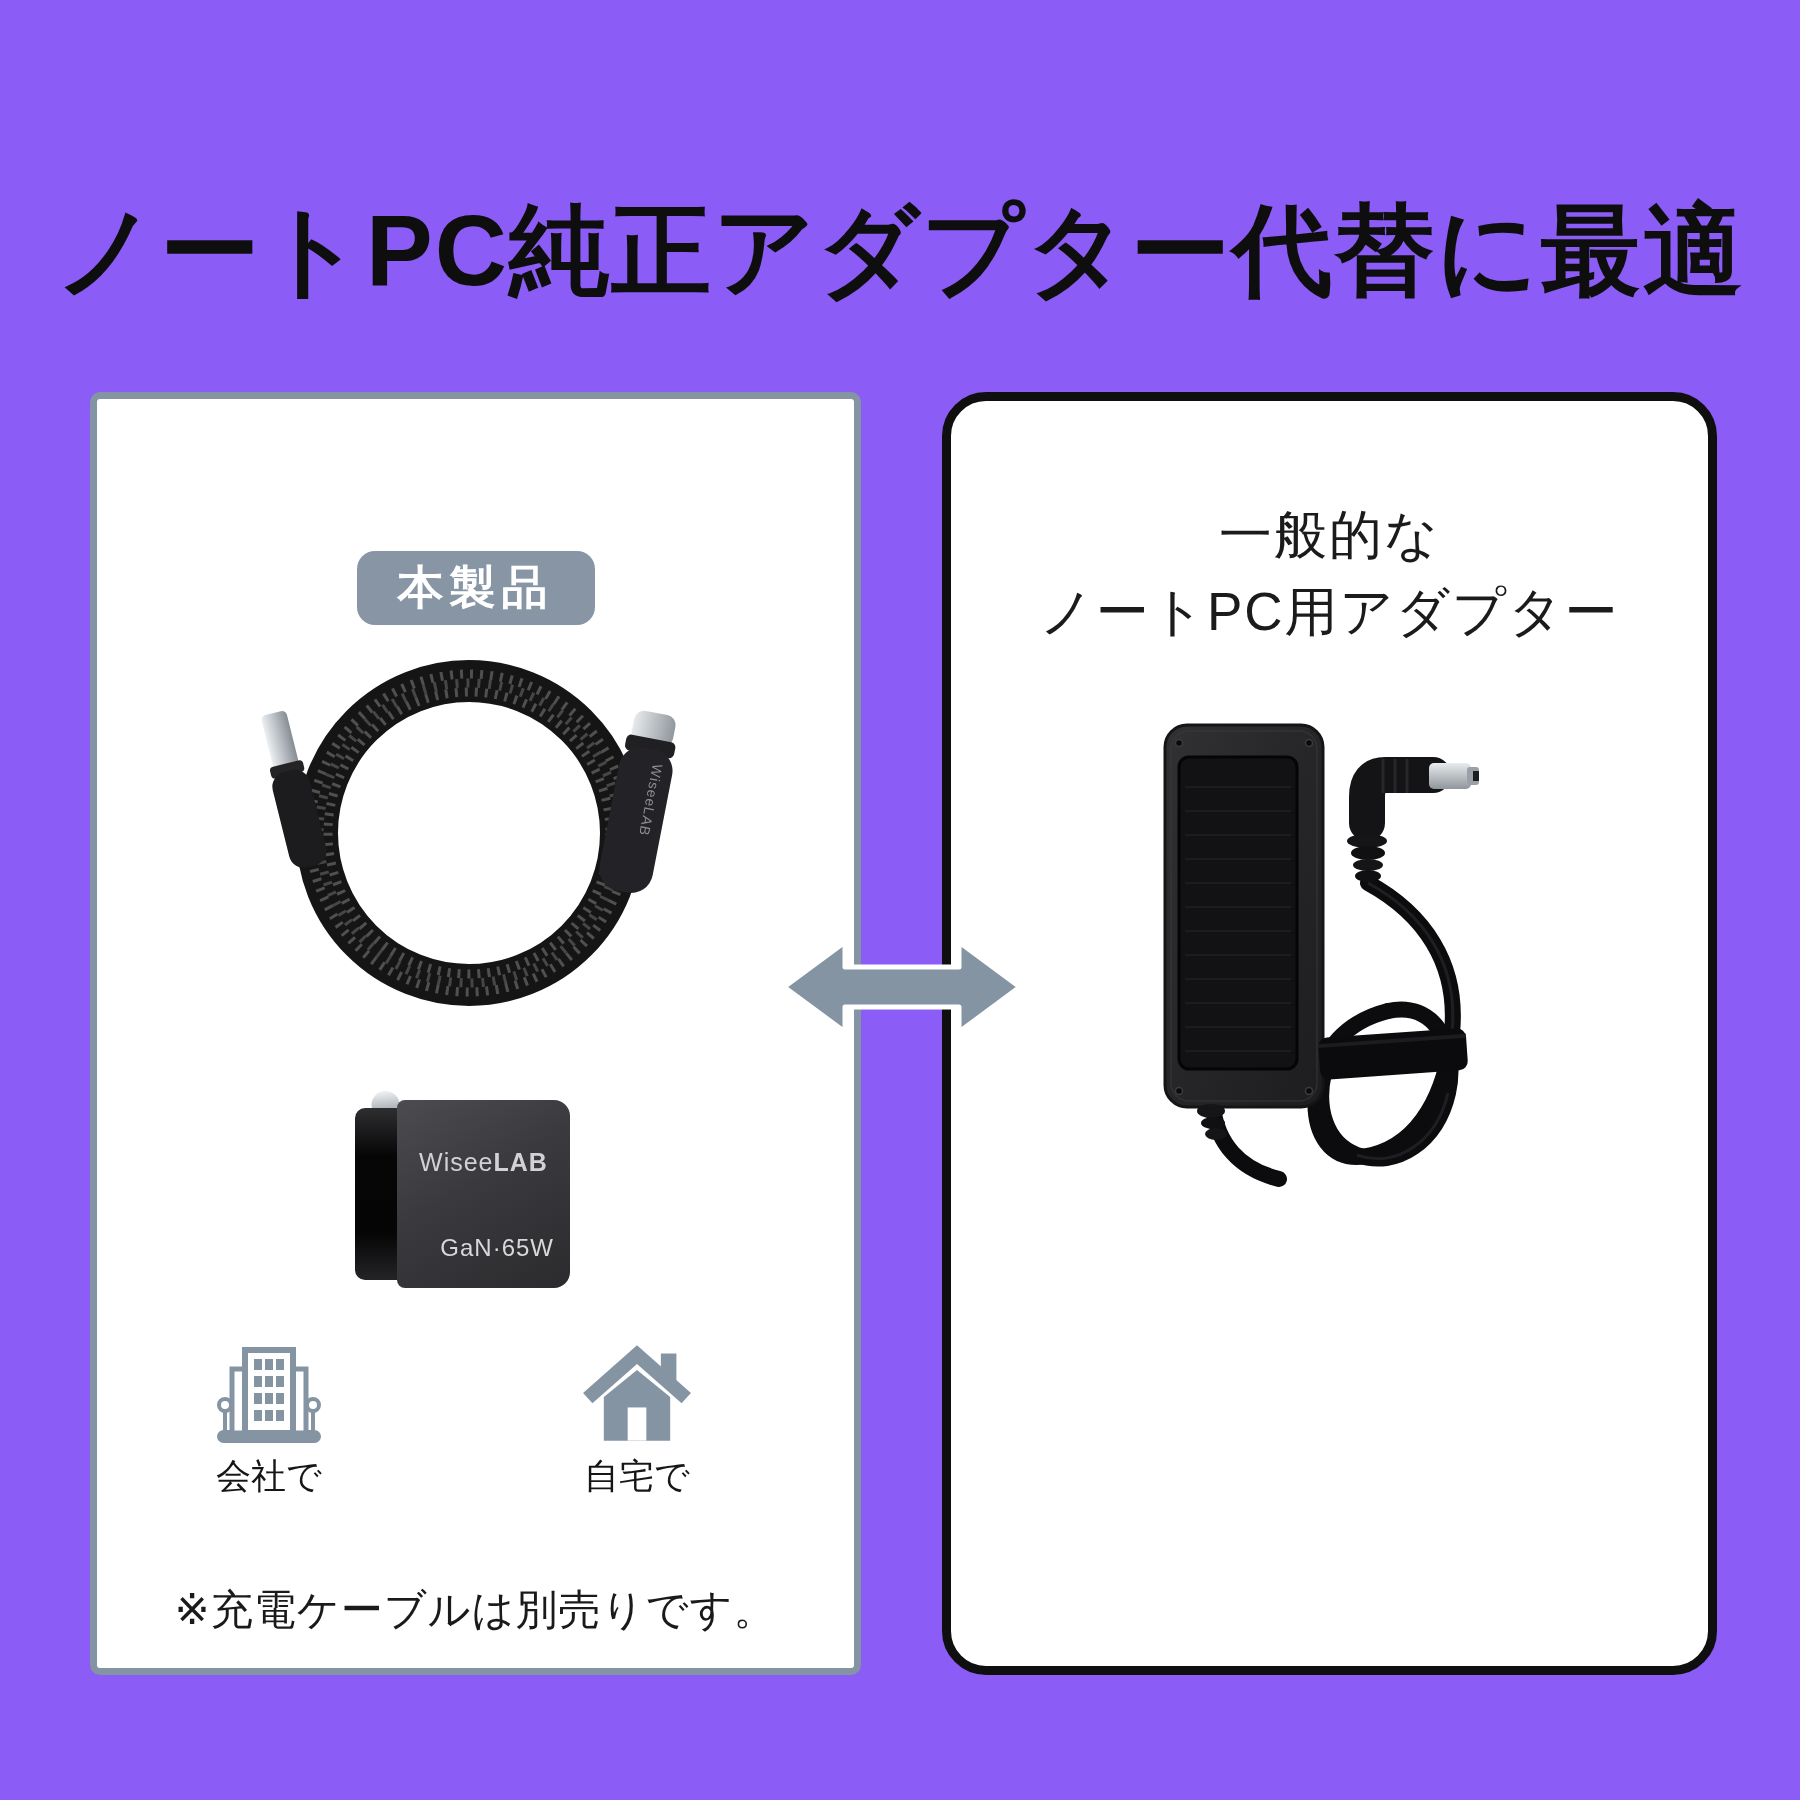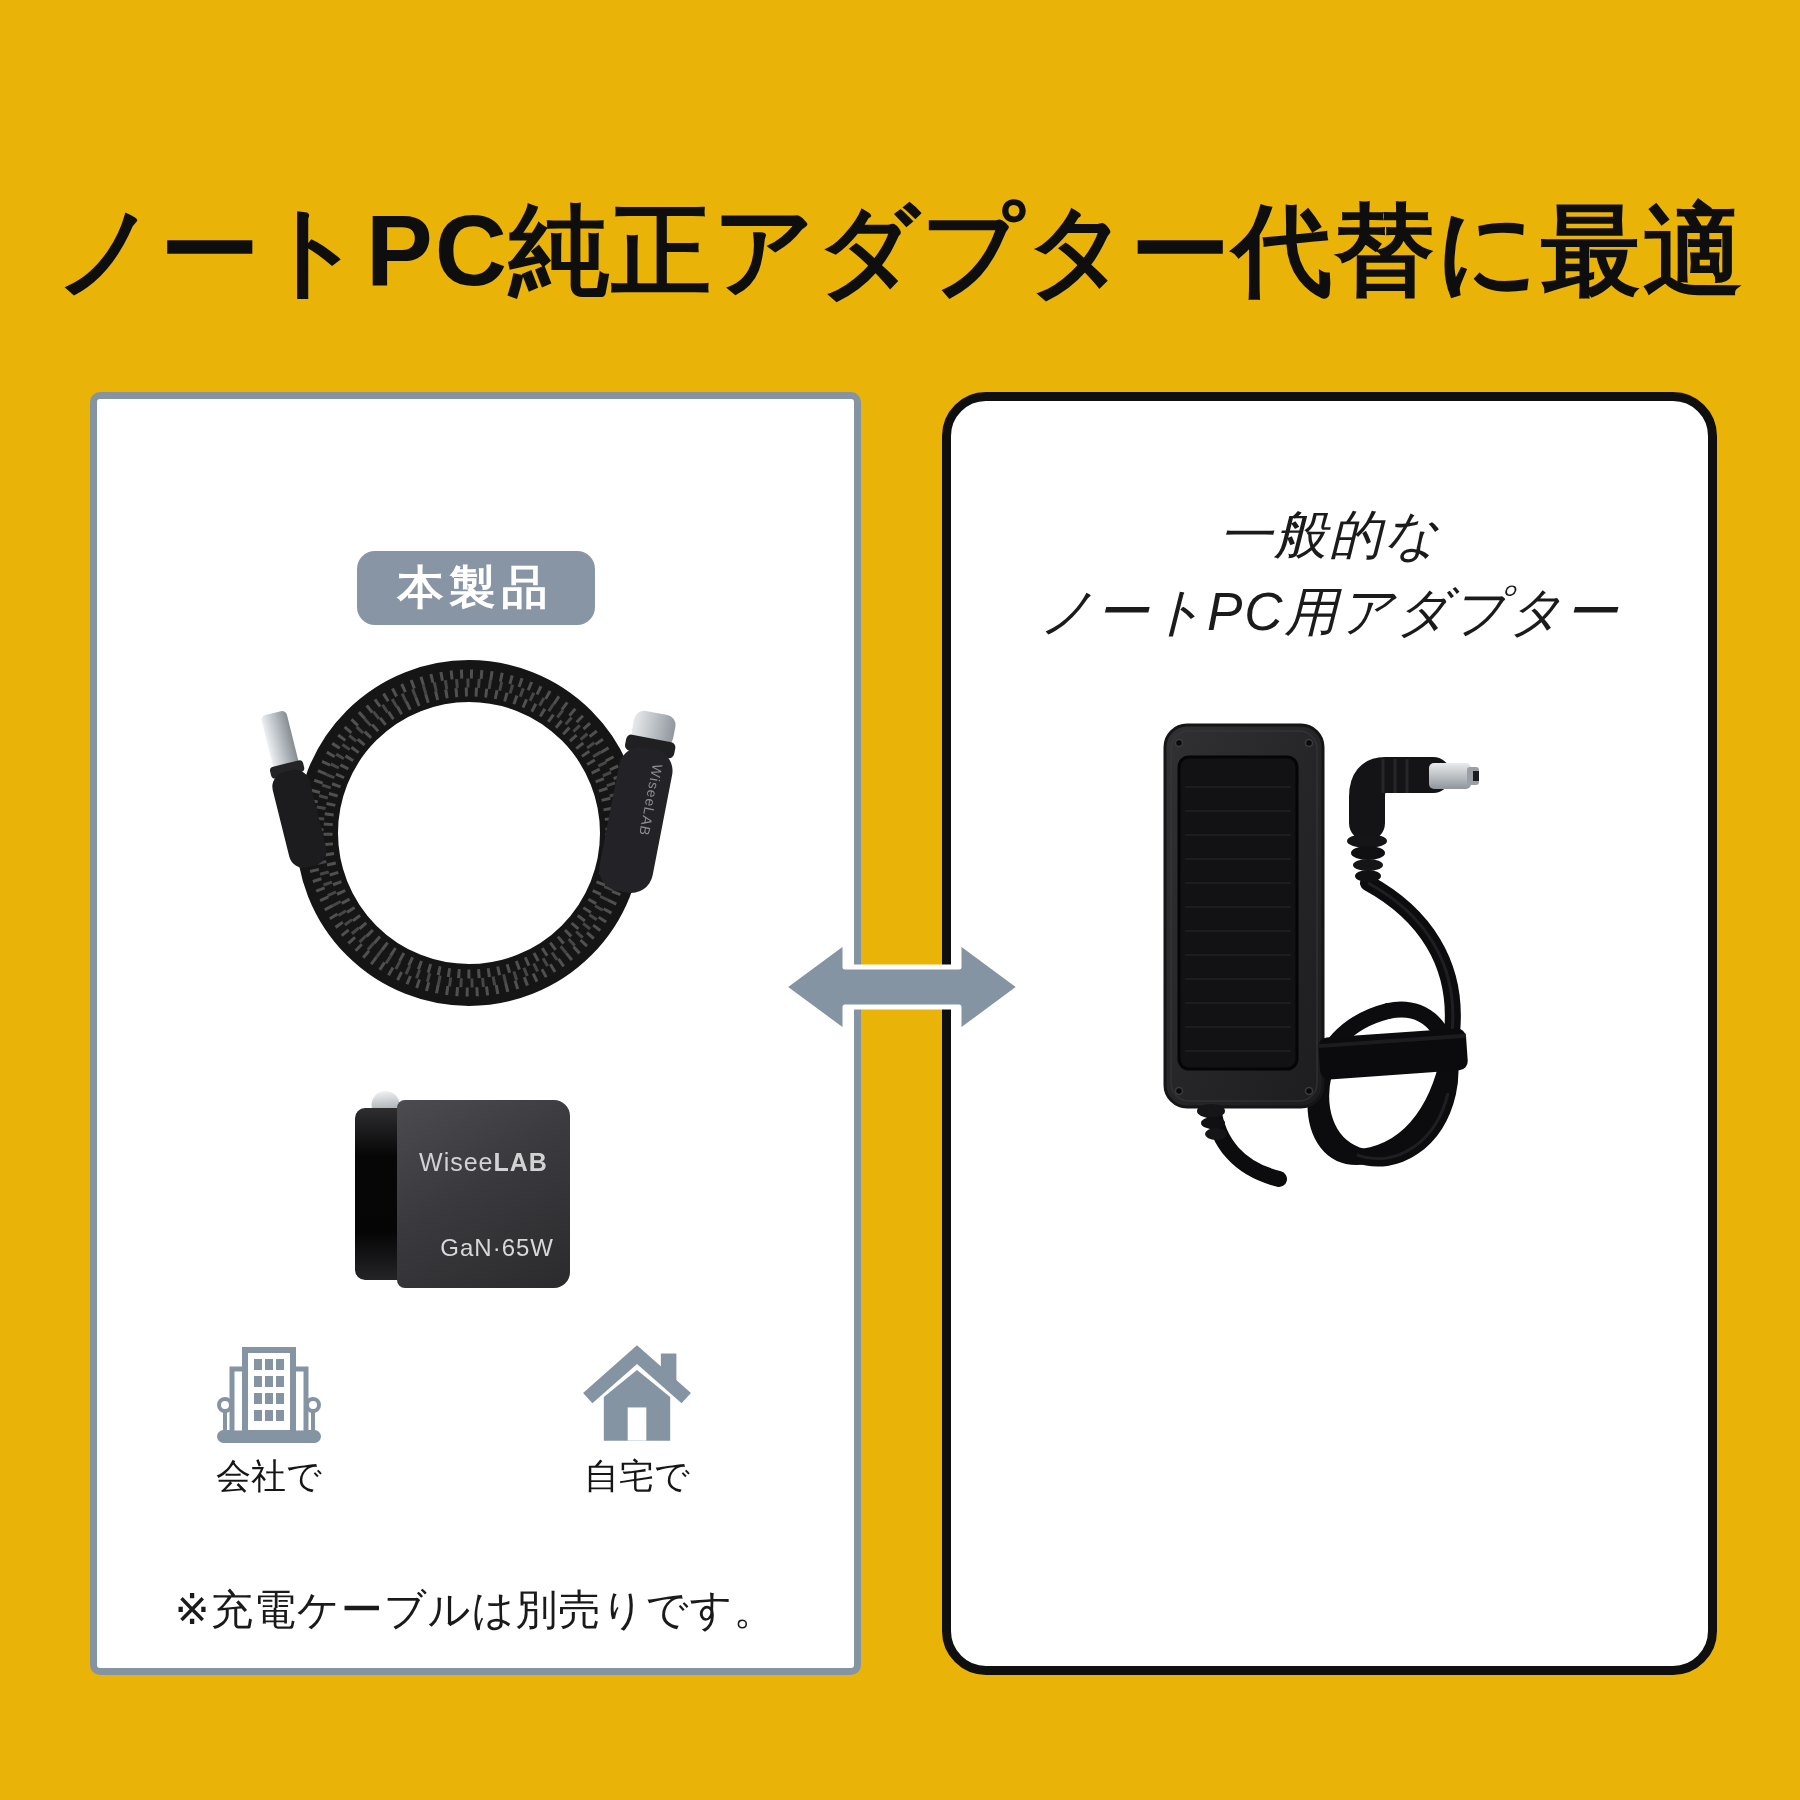--- a/index.html
+++ b/index.html
@@ -1,26 +1,26 @@
 <!DOCTYPE html>
 <html><head>
 <meta charset="utf-8">
 <style>
   html,body{margin:0;padding:0;background:#fff;}
   body{font-family:"Liberation Sans","DejaVu Sans",sans-serif;color:#111;}
-  .stage{position:relative;width:1800px;height:1800px;background:#eab308;overflow:hidden;}
+  .stage{position:relative;width:1800px;height:1800px;background:#8b5cf6;overflow:hidden;}
 
   
   .main-title{position:absolute;top:118px;left:0;width:100%;text-align:center;
     font-size:100px;font-weight:600;letter-spacing:2px;color:#0e0e0e;line-height:1.3;}
 
   
   .panel{position:absolute;top:392px;height:1283px;box-sizing:border-box;background:#fff;}
   .panel-left{left:90px;width:771px;border:7px solid #8494a3;border-radius:10px;}
-  .panel-right{left:942px;width:775px;border:9px solid #0f0f0f;border-radius:44px;font-style:italic;}
+  .panel-right{left:942px;width:775px;border:9px solid #0f0f0f;border-radius:44px;}
 
   
   .badge{position:absolute;top:152px;left:50%;transform:translateX(-50%);
     width:238px;height:74px;background:#8795a5;border-radius:18px;
     display:flex;align-items:center;justify-content:center;
     color:#fff;font-size:46px;font-weight:600;letter-spacing:6px;}
   .cable-svg{position:absolute;left:162px;top:250px;}
   .charger{position:absolute;left:258px;top:701px;width:215px;height:188px;}
   .charger-prong{position:absolute;left:16px;top:-9px;width:28px;height:18px;
     background:linear-gradient(180deg,#f0f2f4,#aeb4b9);border-radius:14px 14px 4px 4px;

